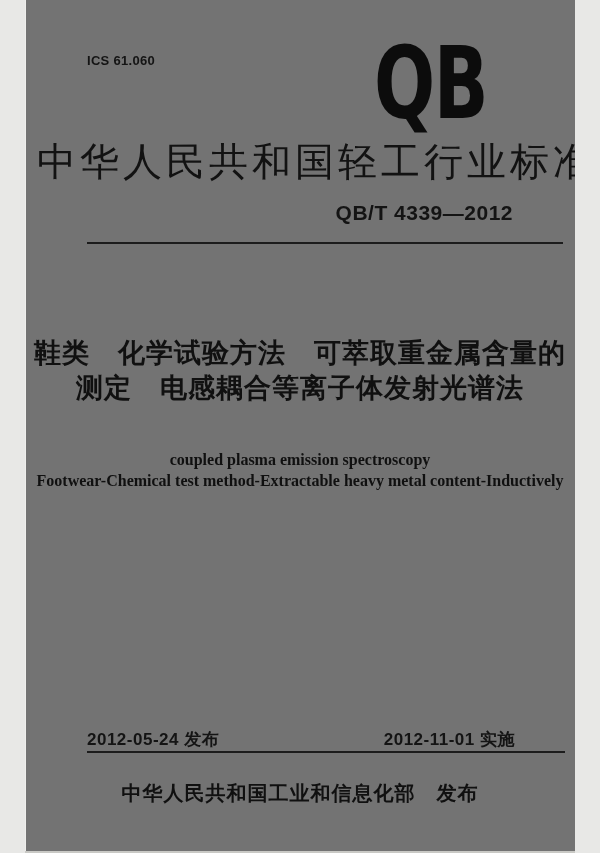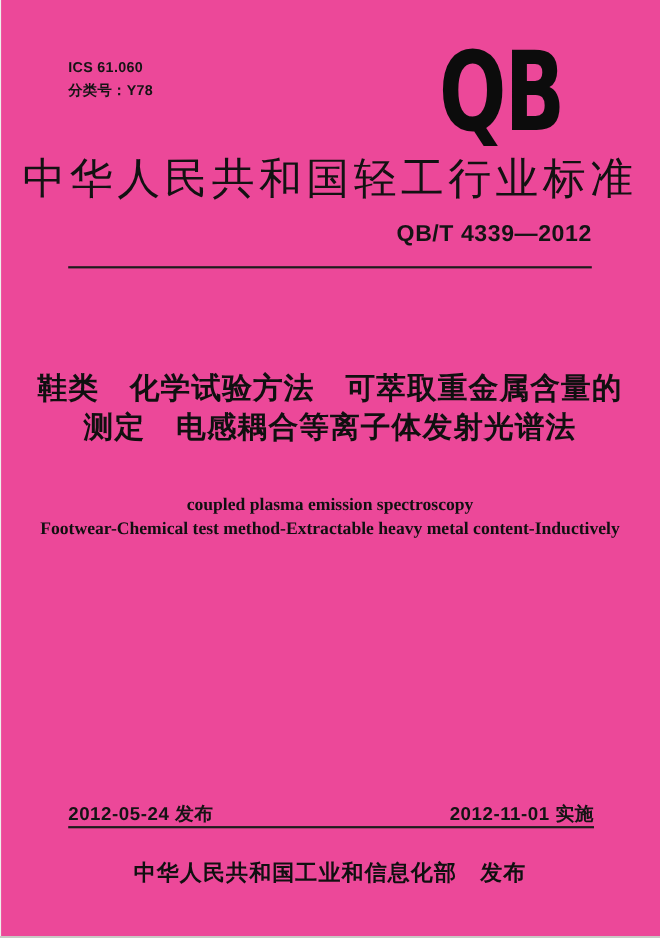--- a/index.html
+++ b/index.html
@@ -3,24 +3,24 @@
 <meta charset="utf-8">
 <style>
   html, body {
     margin: 0;
     padding: 0;
     background: #e8e8e6;
     font-family: "Liberation Sans", "DejaVu Sans", sans-serif;
   }
   .page {
     position: relative;
-    width: 600px;
+    width: 550px;
     height: 853px;
     margin: 0 auto;
-    background: #ec4899;
+    background: #737373;
     color: #141414;
     overflow: hidden;
     box-shadow: inset 0 -2px 0 #c9c9c5, inset 1px 0 0 #eeeeec;
   }
 
   
   .meta-block {
     position: absolute;
     left: 62px;
     top: 50px;
@@ -42,21 +42,21 @@
     transform: scaleX(0.72);
     transform-origin: right top;
     letter-spacing: -2px;
     color: #0c0c0c;
   }
 
   
   .std-heading {
     position: absolute;
     top: 135px;
-    left: 0;
+    left: 12px;
     width: 100%;
     text-align: center;
     font-size: 39px;
     font-weight: 500;
     letter-spacing: 4px;
     white-space: nowrap;
     color: #121212;
   }
 
   
@@ -134,21 +134,20 @@
     color: #101010;
   }
 </style>
 </head>
 <body>
 
 <div class="page">
 
   <div class="meta-block">
     <div>ICS 61.060</div>
-    <div>分类号：Y78</div>
   </div>
 
   <div class="qb-logo">QB</div>
 
   <div class="std-heading">中华人民共和国轻工行业标准</div>
 
   <div class="std-number">QB/T 4339—2012</div>
 
   <div class="rule rule-top"></div>
 

